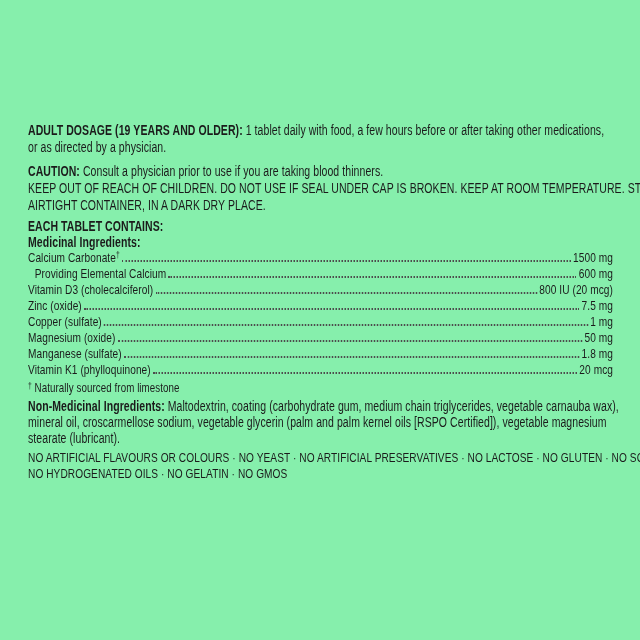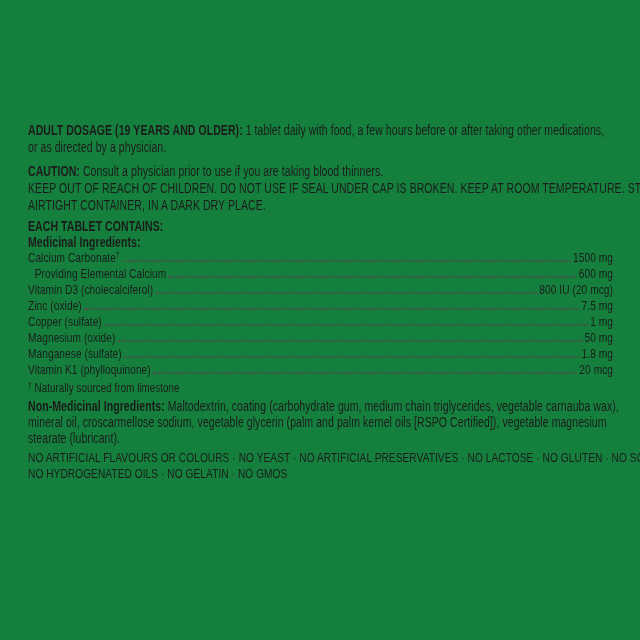--- a/index.html
+++ b/index.html
@@ -4,21 +4,21 @@
 <style>
   html, body {
     margin: 0;
     padding: 0;
     background: #ffffff;
   }
   .page {
     position: relative;
     width: 640px;
     height: 640px;
-    background: #15803d;
+    background: #86efac;
     overflow: hidden;
     font-family: "Liberation Sans", sans-serif;
     color: #1b1b1b;
   }
   
   .content {
     position: absolute;
     left: 28px;
     top: 122px;
     width: 780px;

